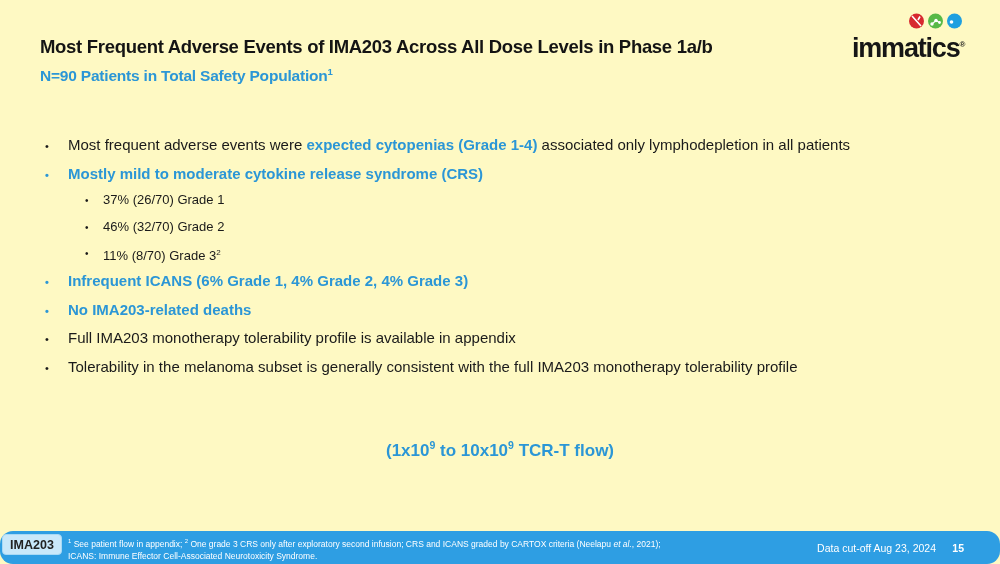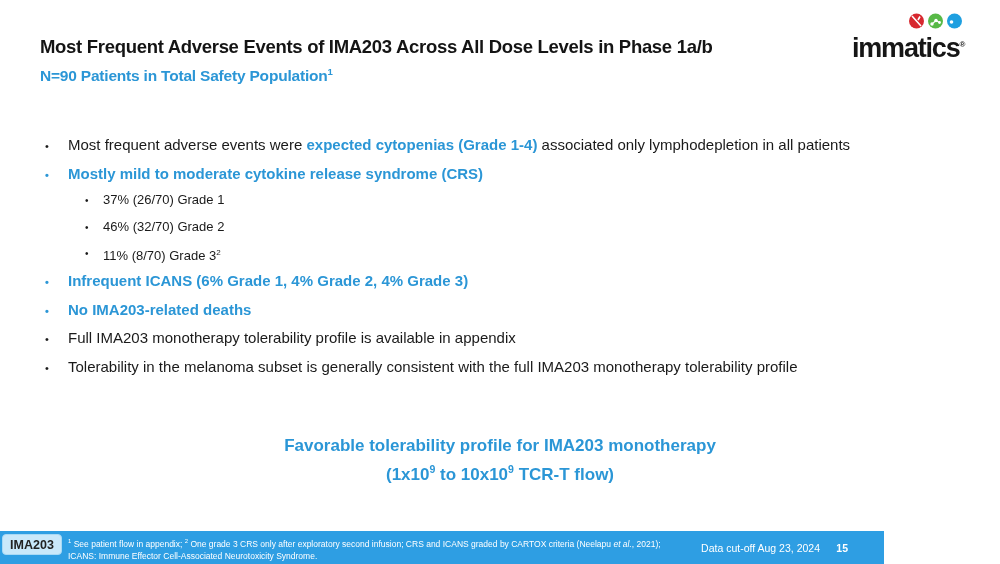--- a/index.html
+++ b/index.html
@@ -1,17 +1,17 @@
 <!DOCTYPE html>
 <html><head>
 <meta charset="utf-8">
 <style>
   html,body { margin:0; padding:0; background:#e8e8e8; }
   .slide {
-    position:relative; width:1000px; height:564px; background:#ffffff;
+    position:relative; width:1000px; height:564px; background:#fef9c3;
     font-family:"Liberation Sans", sans-serif; overflow:hidden;
     margin:0 auto;
   }
   
   .title {
     position:absolute; left:40px; top:36px; width:800px;
     font-size:18.5px; font-weight:bold; color:#141414; letter-spacing:-0.3px;
   }
   .subtitle {
     position:absolute; left:40px; top:66px; width:600px;
@@ -34,21 +34,21 @@
   .bullet.sub .marker { left:45px; top:1px; font-size:10px; }
   .bullet.sub .txt { margin-left:63px; }
   .hl { color:#2b96d6; font-weight:bold; }
   .blue-bullet .txt, .blue-bullet .marker { color:#2b96d6; font-weight:bold; }
   
   .callout {
     position:absolute; left:0; top:434px; width:1000px; text-align:center;
     font-size:17px; font-weight:bold; color:#2b96d6; line-height:23.5px;
   }
   
-  .footer { position:absolute; left:0; bottom:0; width:884px; height:33px; background:#2e9ee3; }
+  .footer { position:absolute; left:0; bottom:0; width:1000px; height:33px; background:#2e9ee3;border-radius:13px; }
   .program-tag {
     position:absolute; left:2px; top:3px; width:58px; height:19px;
     background:#c9e8fa; border:1px solid #a8d9f5; border-radius:4px;
     font-size:12.5px; font-weight:600; color:#222222;
     display:flex; align-items:center; justify-content:center;
   }
   .footnotes {
     position:absolute; left:68px; top:4px; width:660px;
     font-size:8.5px; color:#ffffff; line-height:12px;
   }
@@ -123,21 +123,20 @@
     <span class="marker">•</span>
     <span class="txt">Full IMA203 monotherapy tolerability profile is available in appendix</span>
   </div>
 
   <div class="bullet" style="top:357px">
     <span class="marker">•</span>
     <span class="txt">Tolerability in the melanoma subset is generally consistent with the full IMA203 monotherapy tolerability profile</span>
   </div>
 
   <div class="callout">
-    <div>Favorable tolerability profile for IMA203 monotherapy</div>
     <div><span>(1x10</span><span class="sup">9</span><span> to 10x10</span><span class="sup">9</span><span> TCR-T flow)</span></div>
   </div>
 
   <div class="footer">
     <div class="program-tag">IMA203</div>
     <div class="footnotes">
       <div><span class="sup">1</span><span> See patient flow in appendix; </span><span class="sup">2</span><span> One grade 3 CRS only after exploratory second infusion; CRS and ICANS graded by CARTOX criteria (Neelapu </span><span class="it">et al.</span><span>, 2021);</span></div>
       <div>ICANS: Immune Effector Cell-Associated Neurotoxicity Syndrome.</div>
     </div>
     <div class="data-cutoff">Data cut-off Aug 23, 2024</div>

